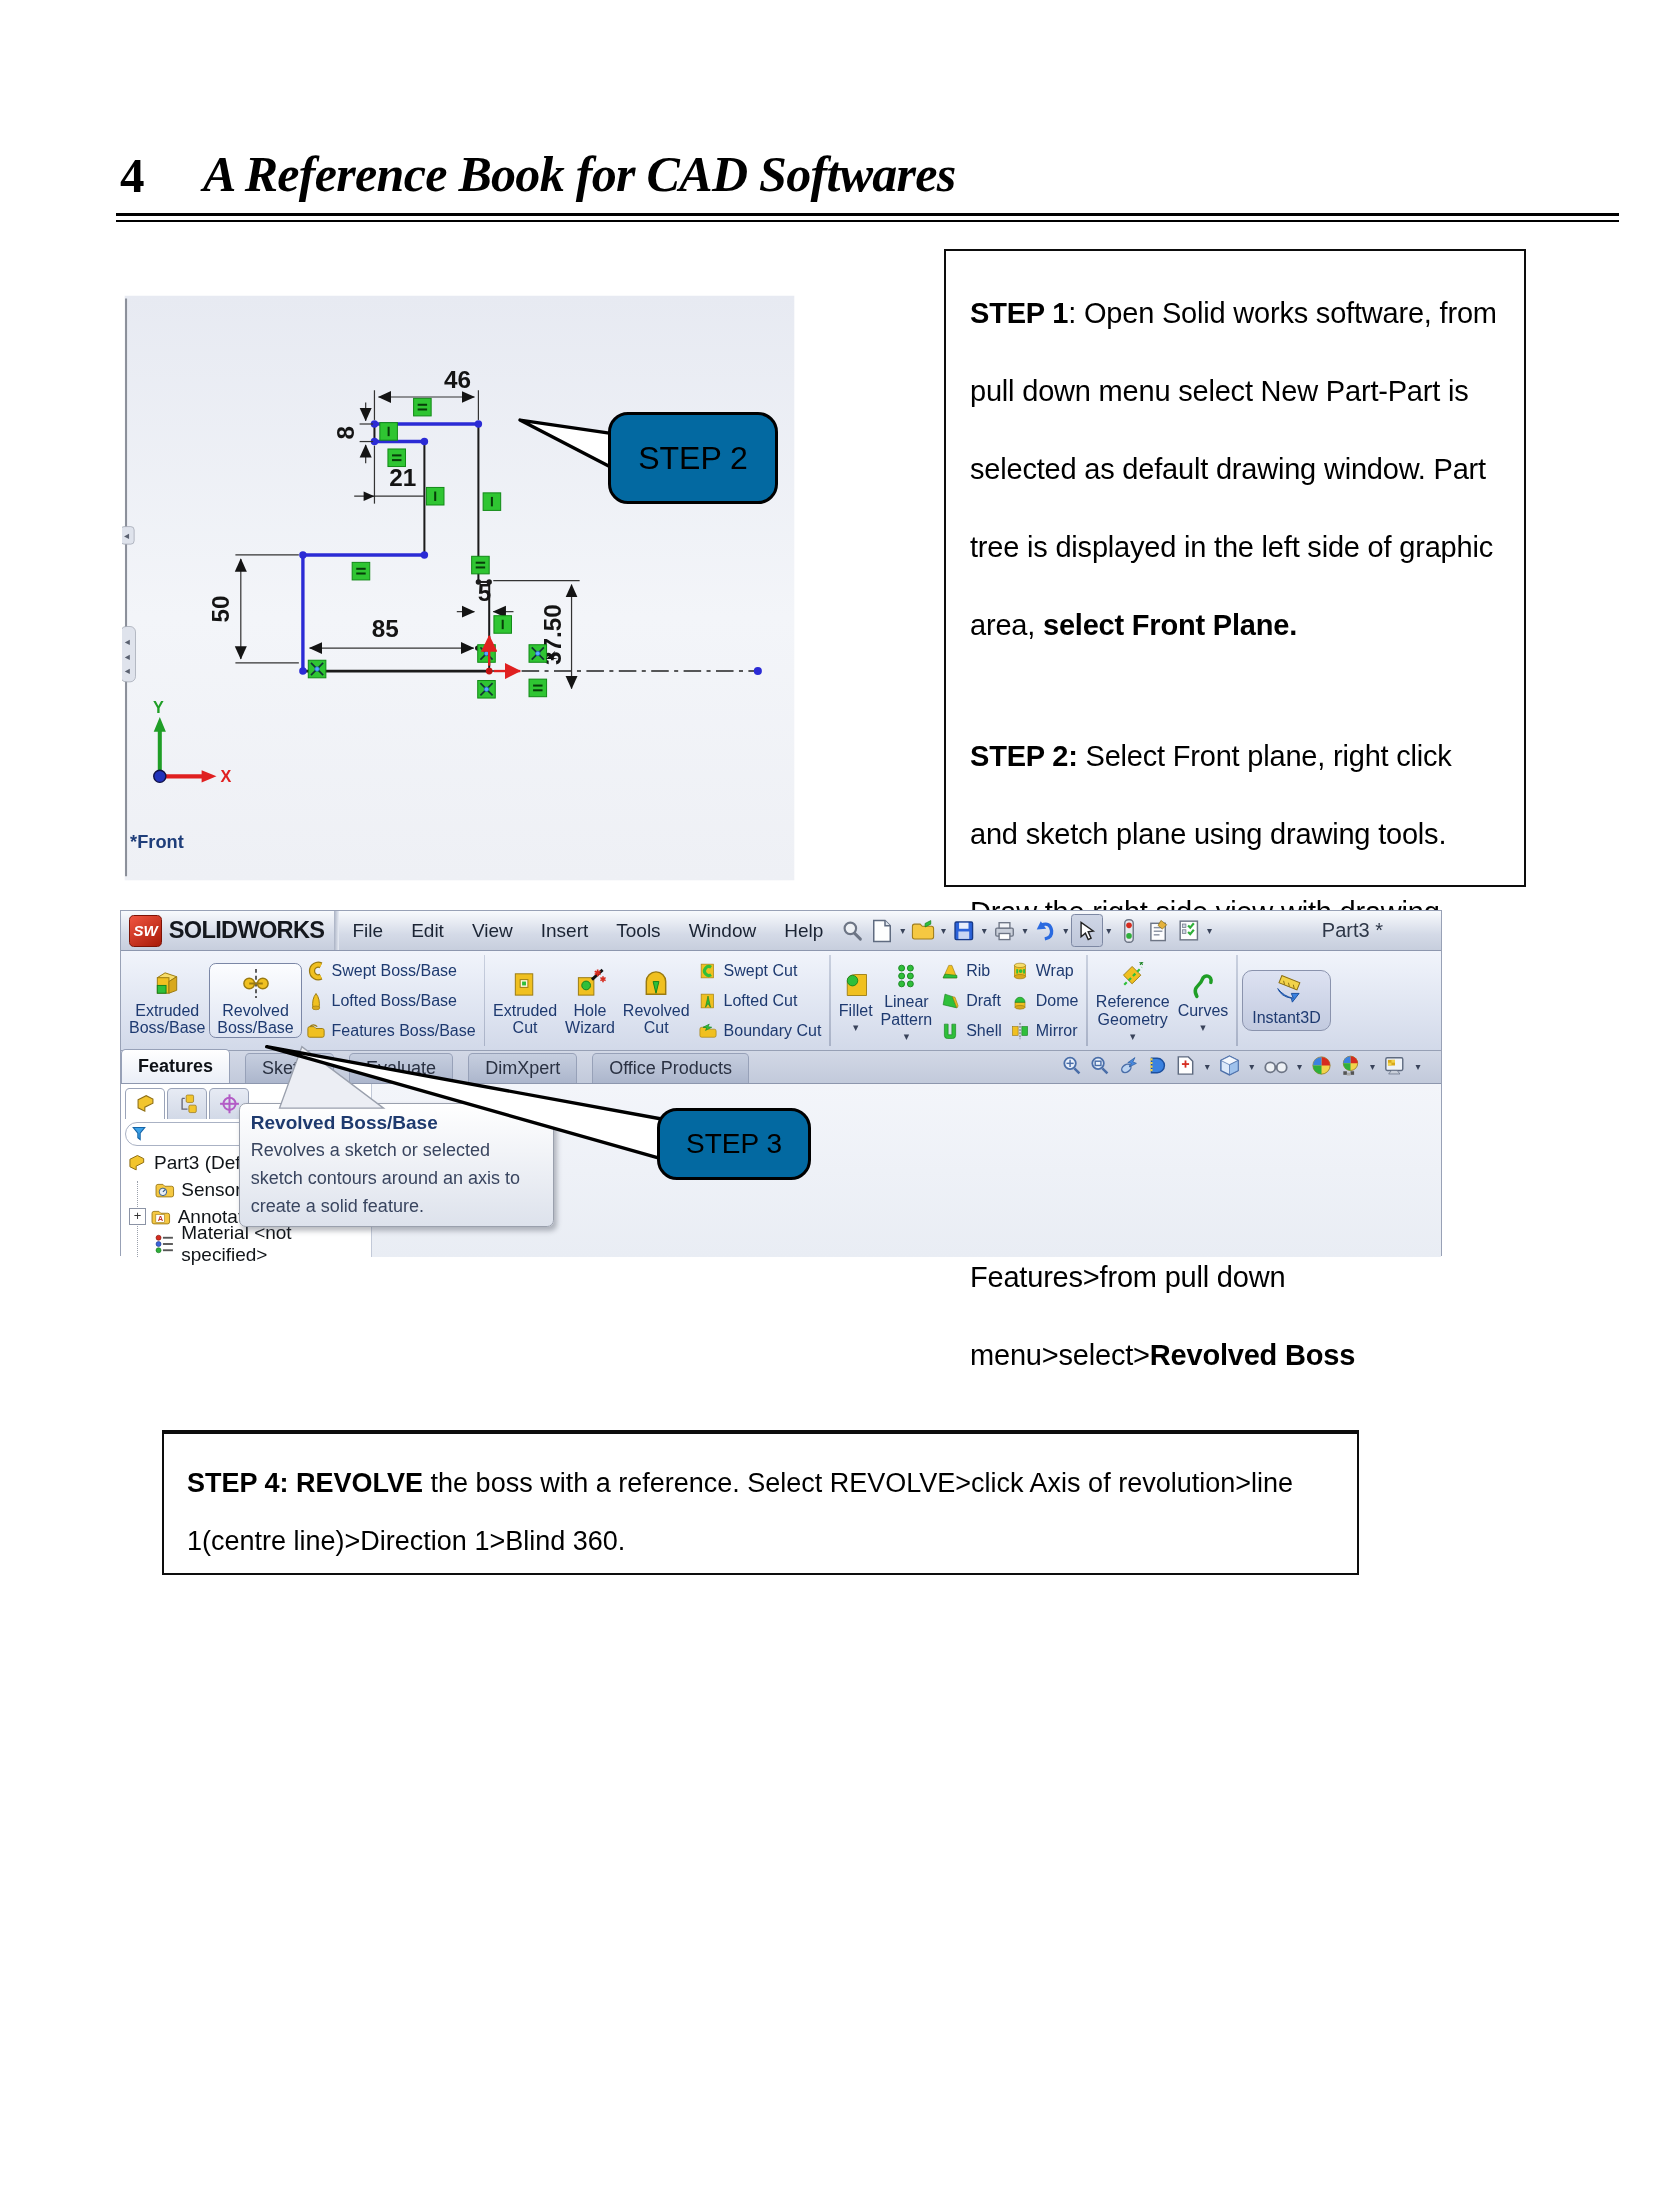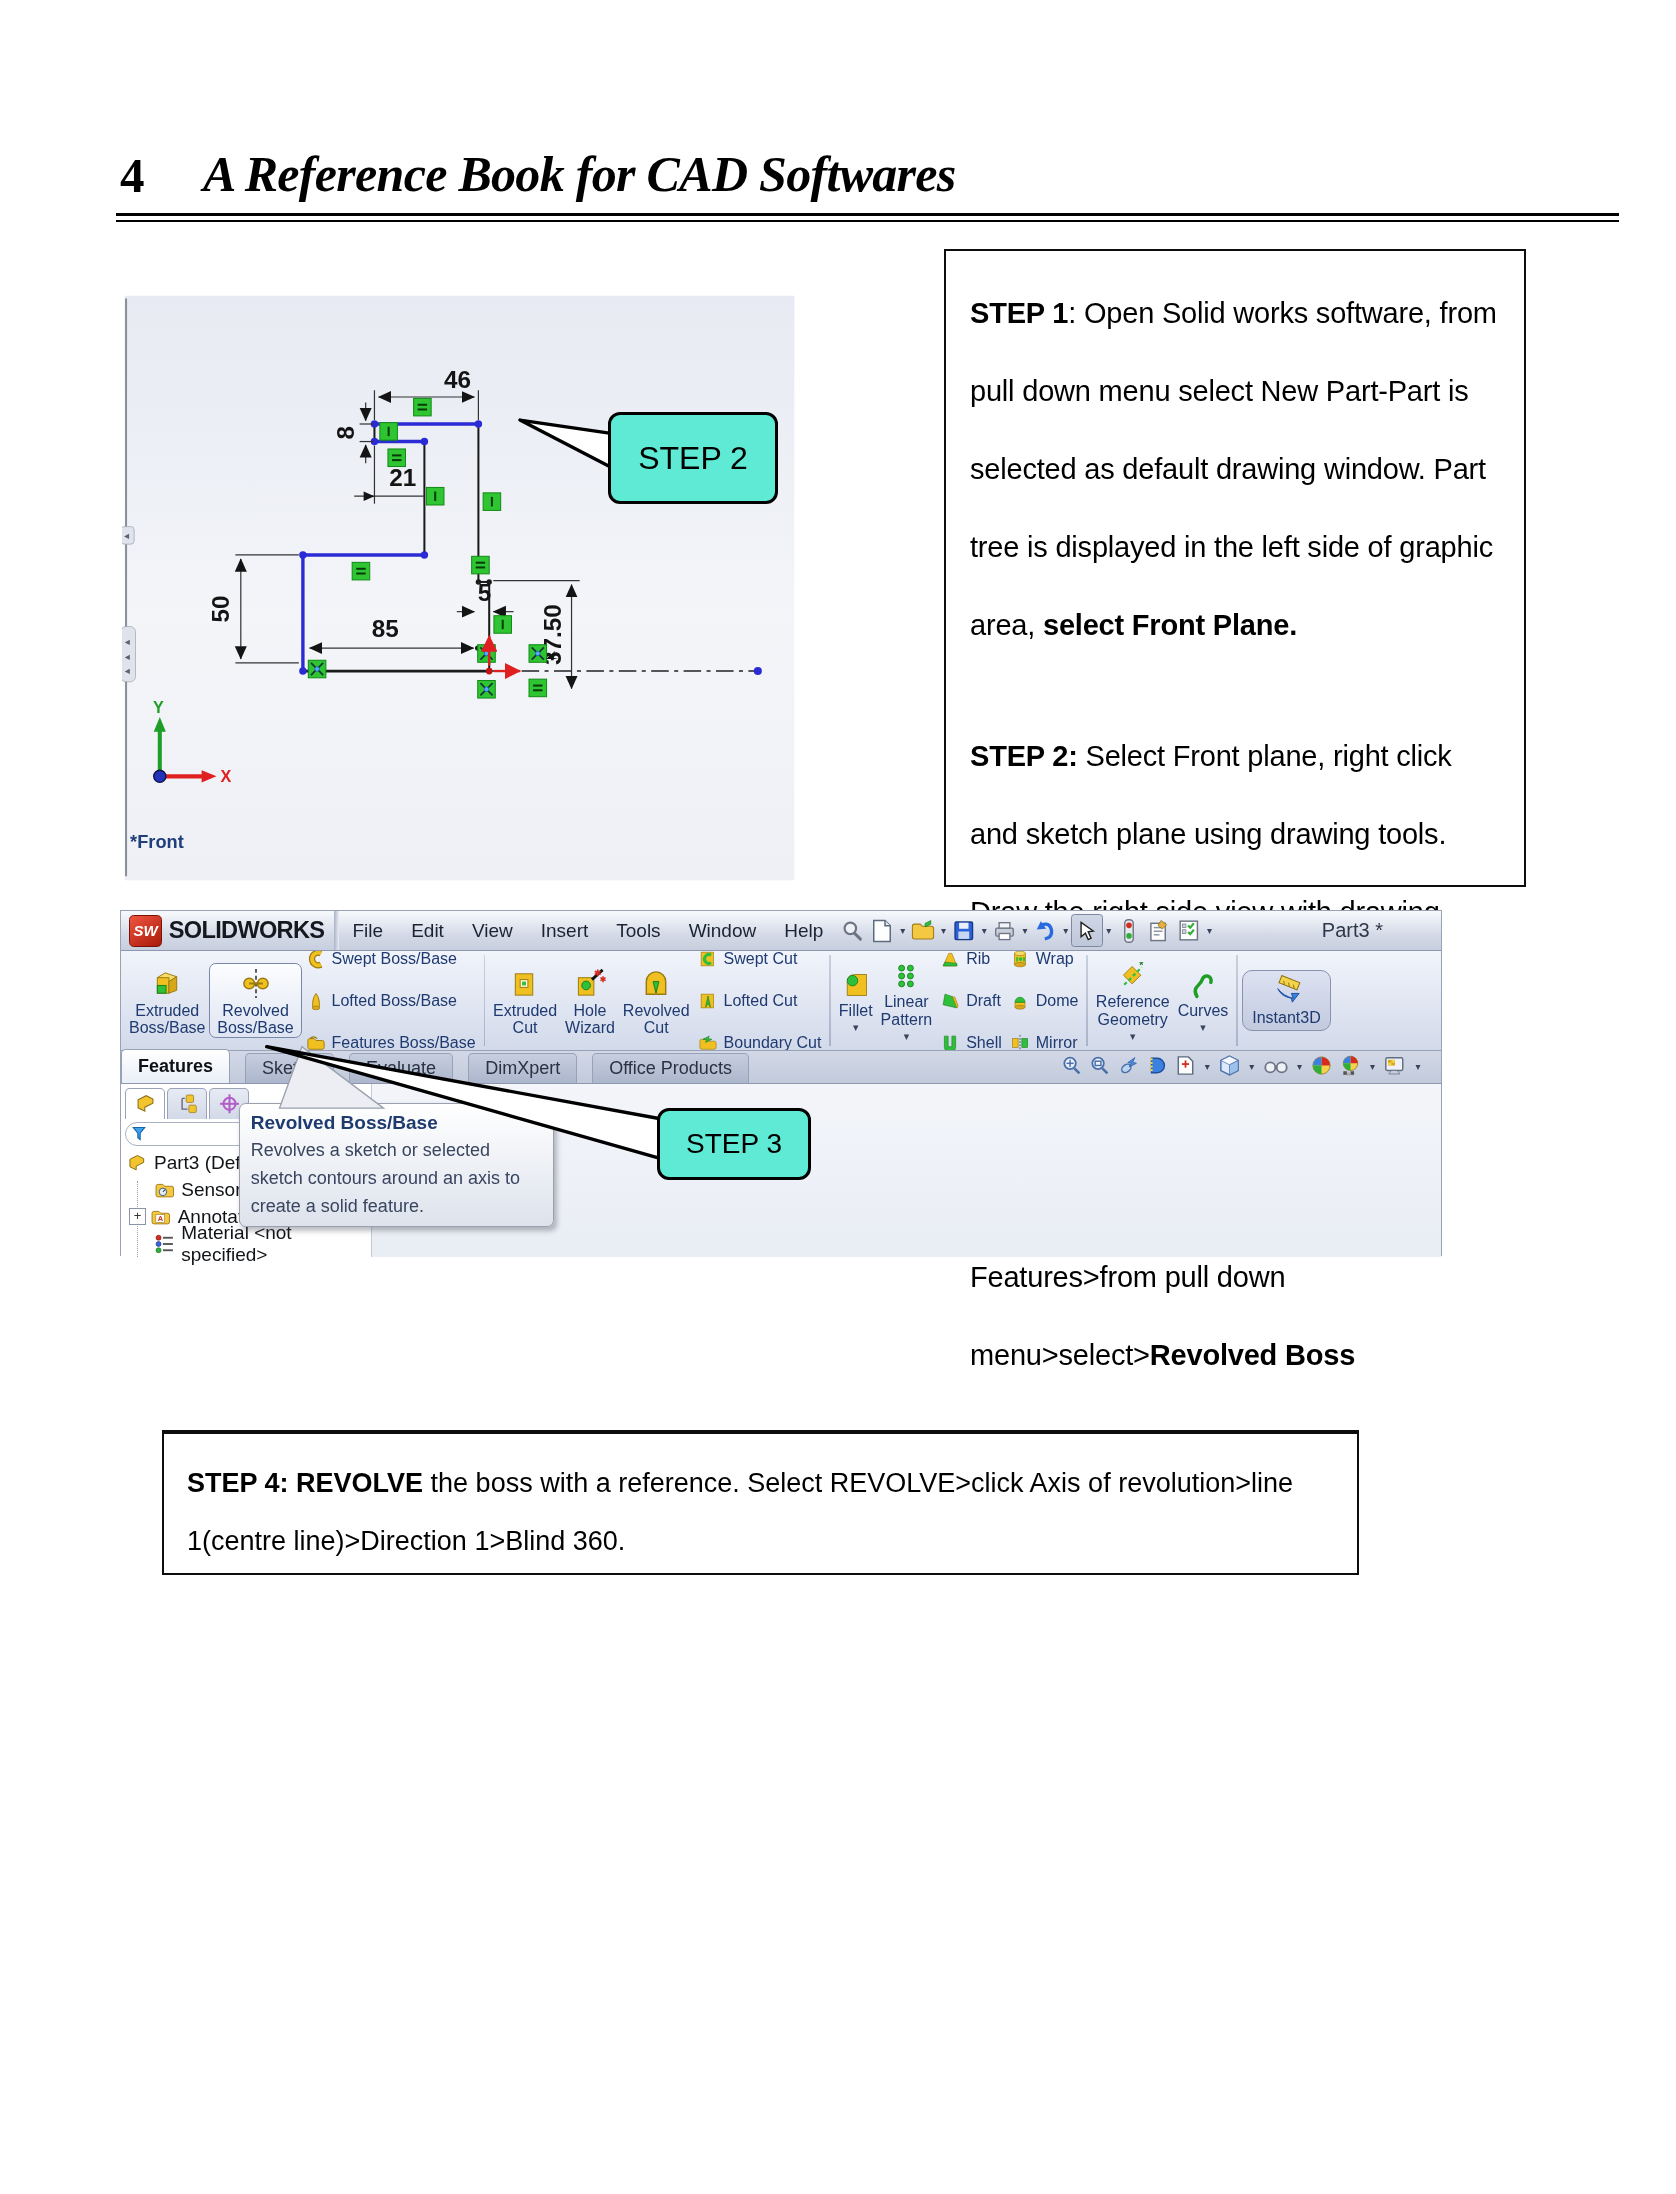--- a/index.html
+++ b/index.html
@@ -16,21 +16,21 @@
   .stepbox{border:2.7px solid #0d0d0d;background:#fff;box-sizing:border-box;}
   .steps13{left:944px;top:249px;width:582px;height:638px;padding:23px 24px;
            font-size:29px;line-height:78px;letter-spacing:-0.2px;}
   .steps13 p{margin:0 0 53px 0;}
   .steps13 p:last-child{margin:0;}
   .step4{left:162px;top:1430px;width:1197px;height:145px;padding:20px 23px;
          font-size:27px;line-height:58px;border-top-width:4.7px;}
   .b{font-weight:bold;}
 
   
-  .callout{background:#5eead4;border:3.4px solid #000;border-radius:12px;display:flex;
+  .callout{background:#0369a1;border:3.4px solid #000;border-radius:20px;display:flex;
            align-items:center;justify-content:center;z-index:40;box-sizing:border-box;}
   .co2{left:608px;top:412px;width:170px;height:92px;font-size:32px;}
   .co3{left:657px;top:1108px;width:154px;height:72px;font-size:28px;}
   .overlay{left:0;top:0;z-index:30;pointer-events:none;}
 
   
   .sketchwrap{left:122px;top:289px;width:675px;height:594px;}
   svg{font-family:"Liberation Sans",sans-serif;}
   .dimtxt{font-weight:bold;font-size:36px;fill:#141414;}
 
@@ -53,21 +53,21 @@
 
   .ribbon{height:99px;background:linear-gradient(#f1f4fb,#dde3f0 65%,#d2d9e9);
           display:flex;align-items:stretch;border-bottom:1.4px solid #97a0b5;overflow:hidden;}
   .rgroup{display:flex;align-items:center;padding:0 4px;}
   .rsep{width:1.4px;margin:4px 0;background:linear-gradient(#c9d0df,#a9b2c7);}
   .rbig{display:flex;flex-direction:column;align-items:center;padding:5.4px 4px 1.4px 4px;text-align:center;}
   .rbig .lbl{font-size:16px;line-height:17.6px;color:#1e3a70;margin-top:2.7px;white-space:pre-line;}
   .rbig.hl{border:1.4px solid #7b87a6;border-radius:6.8px;background:linear-gradient(#fcfdff,#dfe5f2);padding:4px 6.8px 0 6.8px;}
   .rbig.pressed3d{border:1.4px solid #8a93ad;border-radius:10px;background:linear-gradient(#dde2f2,#c2cadf);
                   justify-content:center;padding:4px 9.5px;}
-  .rsmallcol{display:flex;flex-direction:column;justify-content:center;padding:2.7px 4px;gap:12px;}
+  .rsmallcol{display:flex;flex-direction:column;justify-content:center;padding:2.7px 4px;}
   .rsmall{display:flex;align-items:center;height:30px;font-size:16px;color:#1e3a70;}
   .rsmall .ic{margin-right:6px;display:flex;}
   .rcaret{font-size:10.8px;color:#39435a;margin-top:1.4px;}
 
   .tabsrow{height:32px;background:linear-gradient(#d2d8e6,#c2cadb);display:flex;align-items:flex-end;
            border-bottom:1.4px solid #8d97ae;}
   .tab{height:27px;padding:1px 16px;font-size:18px;display:flex;align-items:center;margin-right:15px;
        background:linear-gradient(#c6cedf,#acb6cc);color:#2a3142;border:0.7px solid #97a1b8;
        border-bottom:none;border-radius:4.7px 4.7px 0 0;}
   .tab.active{background:linear-gradient(#ffffff,#eaeef7);font-weight:bold;color:#0e1116;height:31px;}

